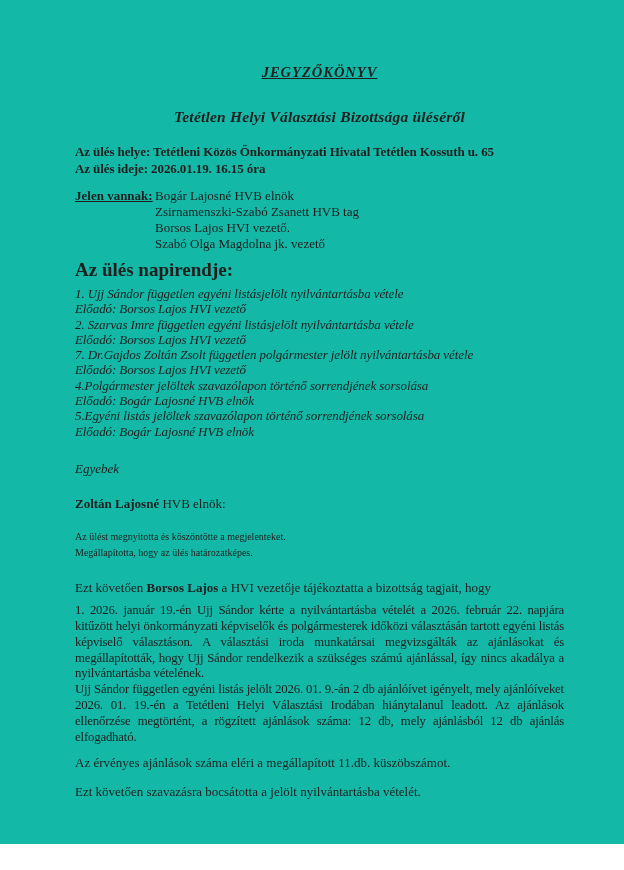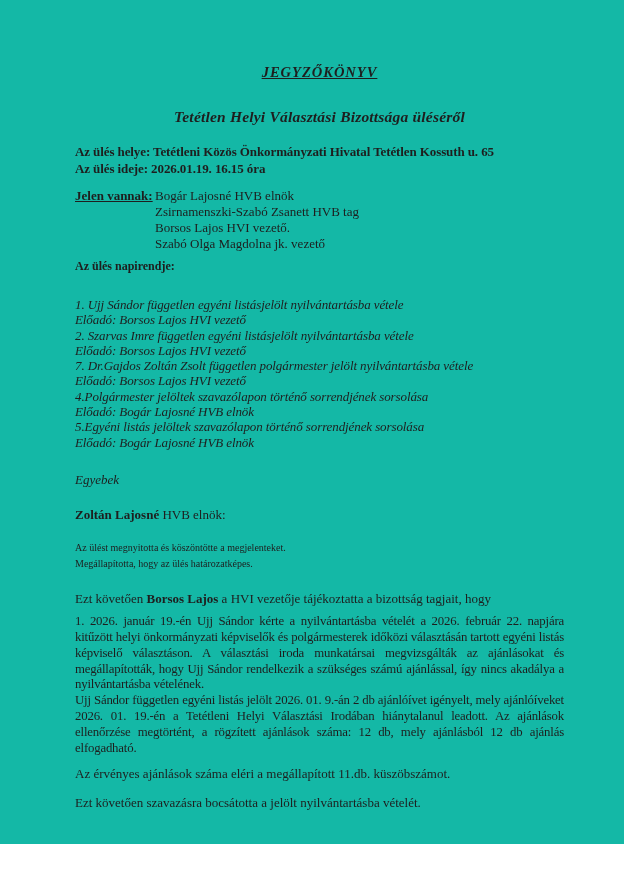--- a/index.html
+++ b/index.html
@@ -49,24 +49,24 @@
     line-height: 16px;
   }
   .attendees-label {
     flex: 0 0 80px;
     font-weight: 700;
     text-decoration: underline;
   }
   .agenda-heading {
     margin-top: 7px;
     font-weight: 700;
-    font-size: 12px;
+    font-size: 19px;
   }
   .agenda-list {
-    margin-top: 23px;
+    margin-top: 5px;
     font-style: italic;
     font-size: 13px;
     line-height: 15.3px;
     letter-spacing: -0.1px;
   }
   .agenda-other {
     margin-top: 7px;
     padding-top: 15px; 
     font-style: italic;
     font-size: 13px;

